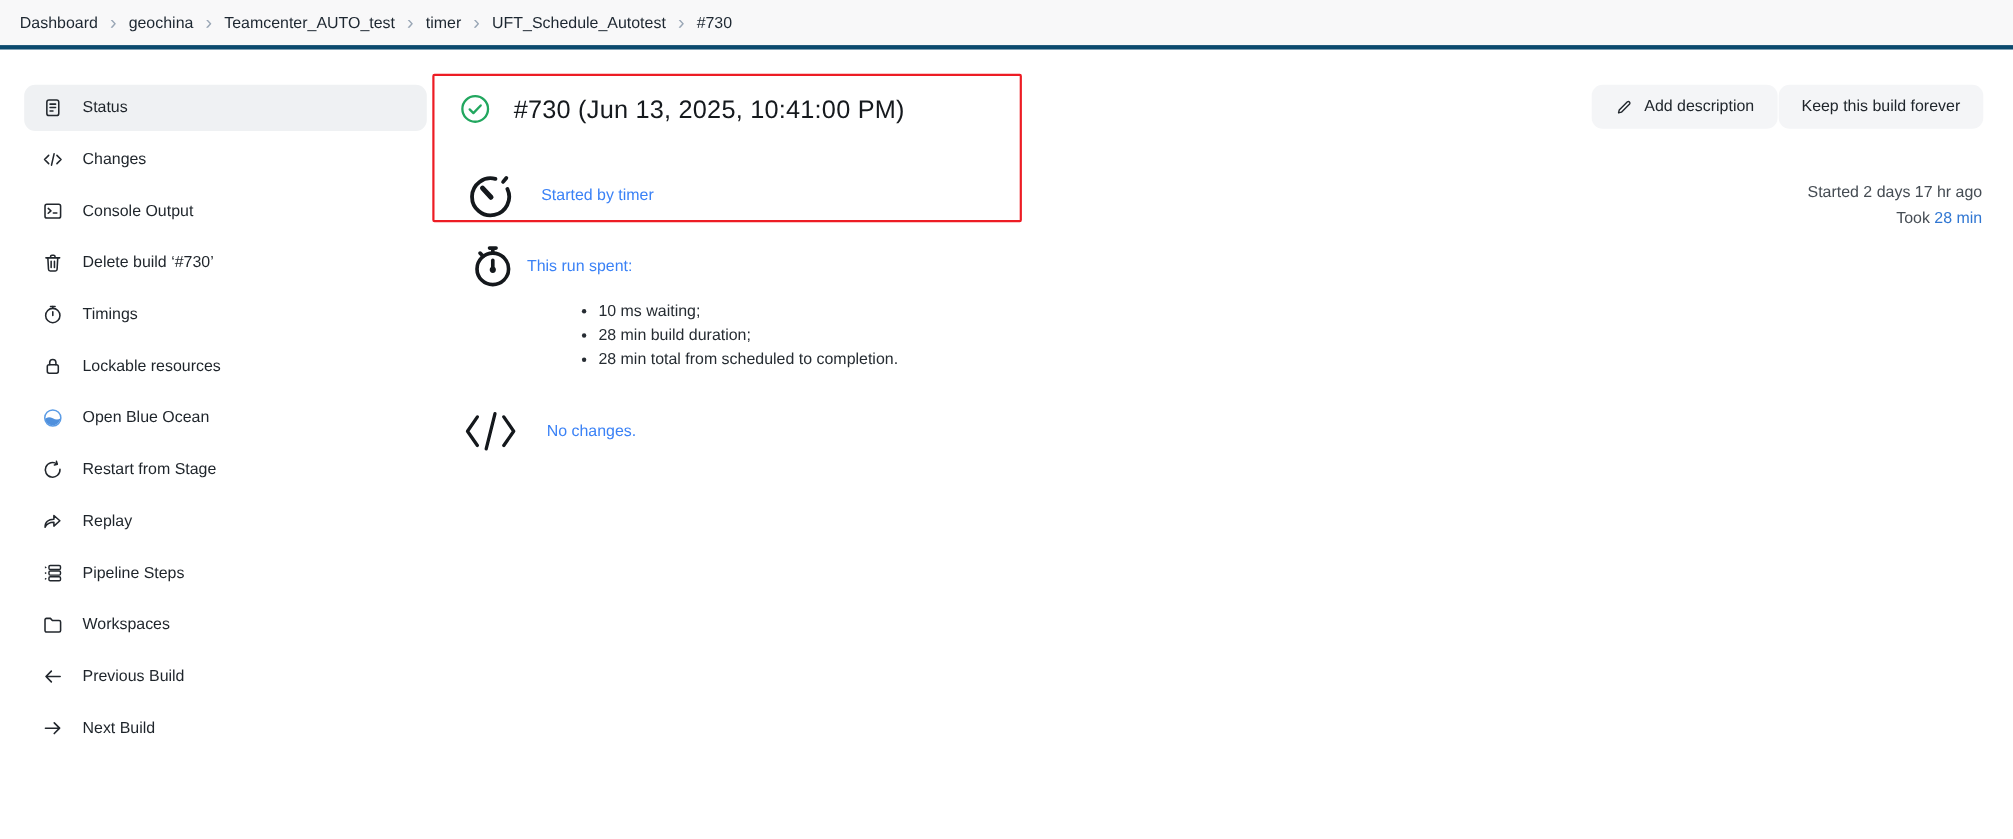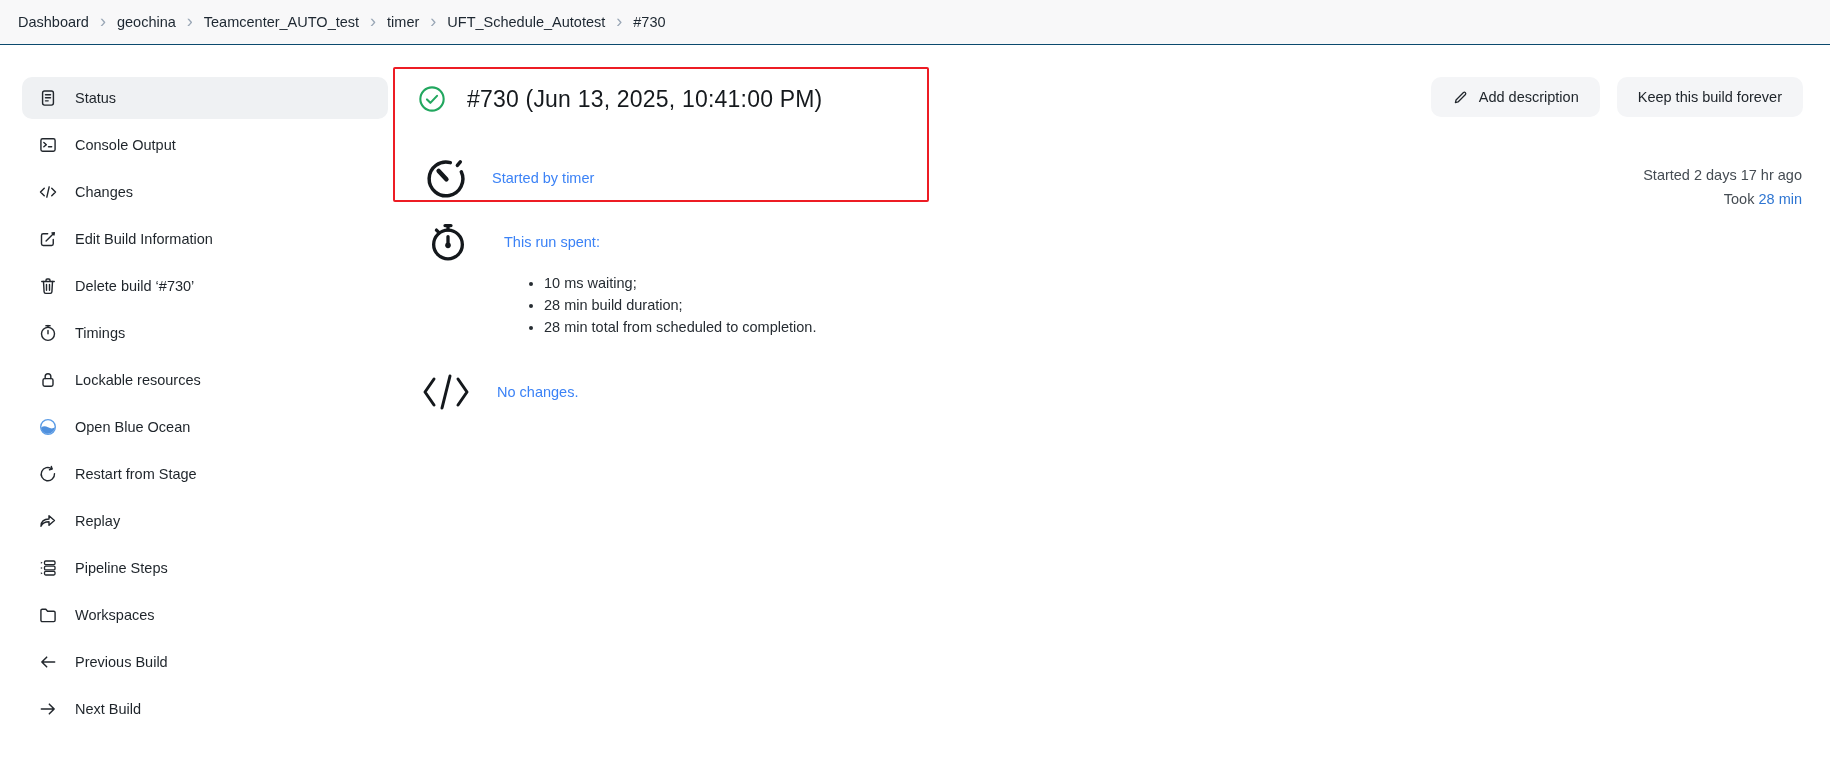--- a/index.html
+++ b/index.html
@@ -2,21 +2,21 @@
 <html><head>
 <meta charset="utf-8">
 <style>
   * { margin:0; padding:0; box-sizing:border-box; }
   html,body { width:1830px; height:763px; overflow:hidden; background:#fff;
               font-family:"Liberation Sans", sans-serif; color:#20262c; }
 
   
   .breadcrumb-bar{
     position:absolute; top:0; left:0; width:1830px; height:45px;
-    background:#f8f8f9; border-bottom:1px solid #0c4a6e;
+    background:#f8f8f9; border-bottom:4px solid #0c4a6e;
     display:flex; align-items:center; padding-left:18px; gap:11px;
     font-size:14.5px; color:#1d2731; font-weight:500;
   }
   .bc-link{ text-decoration:none; color:#1d2731; cursor:pointer; }
   .bc-sep{ color:#9aa7b6; font-size:18px; line-height:1; transform:translateY(-1px); }
 
   
   .sidebar{ position:absolute; top:45px; left:0; width:390px; padding-top:32px; }
   .side-item{
     display:flex; align-items:center; gap:17px;
@@ -34,29 +34,29 @@
     border:2px solid #ed1c24; border-radius:2px; pointer-events:none; z-index:6;
   }
   .title-row{ position:absolute; left:418px; top:85px; display:flex; align-items:center; gap:21px; }
   .title-row h1{ font-size:23px; font-weight:500; color:#15191d; letter-spacing:.2px; }
   .check-icon svg{ width:28px; height:28px; display:block; }
 
   .icon-row{ position:absolute; display:flex; align-items:center; color:#3b82f6; font-size:14.5px; }
   .big-icon{ color:#14181c; display:flex; align-items:center; justify-content:center; }
 
   .cause-row{ left:424px; top:156px; gap:24px; }
-  .spent-row{ left:427px; top:221px; gap:35px; }
+  .spent-row{ left:427px; top:221px; gap:10px; }
   .changes-row{ left:420px; top:372px; gap:25px; }
 
   .spent-list{ position:absolute; left:527px; top:272px; width:640px;
                list-style:disc; padding-left:17px; font-size:14.5px; color:#262c32; }
   .spent-list li{ line-height:22px; }
 
   
-  .actions{ position:absolute; top:77px; right:27px; display:flex; gap:17px; }
+  .actions{ position:absolute; top:77px; right:27px; display:flex; gap:1px; }
   .btn{
     height:40px; border:none; border-radius:10px; background:#f4f5f7;
     display:flex; align-items:center; gap:10px; padding:0 21px;
     font-family:inherit; font-size:14.5px; color:#20262c; cursor:pointer;
   }
   .btn svg{ width:17px; height:17px; }
 
   .build-times{ position:absolute; top:163px; right:28px; text-align:right;
                 font-size:14.5px; line-height:24px; color:#454c53; }
   .took-link{ color:#2f76d2; text-decoration:none; cursor:pointer; }
@@ -86,45 +86,36 @@
         <rect x="5.5" y="3.5" width="13" height="17" rx="2.4"></rect>
           <path d="M9 8h6M9 11.7h6M9 15.4h3.2"></path>
       </svg>
     </span>
     <span>Status</span>
   </div>
 
   <div class="side-item">
     <span class="sicon">
       <svg viewBox="0 0 24 24" fill="none" stroke="currentColor" stroke-width="1.7" stroke-linecap="round" stroke-linejoin="round">
+        <path d="M7.5 7.5 3 12l4.5 4.5M16.5 7.5 21 12l-4.5 4.5M13.4 5.8l-2.8 12.4"></path>
+      </svg>
+    </span>
+    <span>Changes</span>
+  </div>
+
+  <div class="side-item">
+    <span class="sicon">
+      <svg viewBox="0 0 24 24" fill="none" stroke="currentColor" stroke-width="1.7" stroke-linecap="round" stroke-linejoin="round">
         <rect x="3.5" y="4.5" width="17" height="15" rx="2"></rect>
           <path d="M7 9l3 2.6L7 14.2M12.6 14h3.8"></path>
       </svg>
     </span>
     <span>Console Output</span>
   </div>
 
-  <div class="side-item">
-    <span class="sicon">
-      <svg viewBox="0 0 24 24" fill="none" stroke="currentColor" stroke-width="1.7" stroke-linecap="round" stroke-linejoin="round">
-        <path d="M7.5 7.5 3 12l4.5 4.5M16.5 7.5 21 12l-4.5 4.5M13.4 5.8l-2.8 12.4"></path>
-      </svg>
-    </span>
-    <span>Changes</span>
-  </div>
-
-  <div class="side-item">
-    <span class="sicon">
-      <svg viewBox="0 0 24 24" fill="none" stroke="currentColor" stroke-width="1.7" stroke-linecap="round" stroke-linejoin="round">
-        <path d="M18.3 12.5v5.3a2 2 0 0 1-2 2H6.2a2 2 0 0 1-2-2V7.7a2 2 0 0 1 2-2h5.4"></path>
-        <path d="M9.7 14.3 19.6 4.4M19.6 4.4l-.4 2.8M19.6 4.4l-2.8.4"></path>
-      </svg>
-    </span>
-    <span>Edit Build Information</span>
-  </div>
 
   <div class="side-item">
     <span class="sicon">
       <svg viewBox="0 0 24 24" fill="none" stroke="currentColor" stroke-width="1.7" stroke-linecap="round" stroke-linejoin="round">
         <path d="M4.5 6.5h15M9.6 6.2V5a1.4 1.4 0 0 1 1.4-1.4h2a1.4 1.4 0 0 1 1.4 1.4v1.2"></path>
         <path d="M6.6 6.5 7.3 19a1.9 1.9 0 0 0 1.9 1.8h5.6a1.9 1.9 0 0 0 1.9-1.8l.7-12.5"></path>
         <path d="M10.2 10.2v6.8M13.8 10.2v6.8"></path>
       </svg>
     </span>
     <span>Delete build ‘#730’</span>

